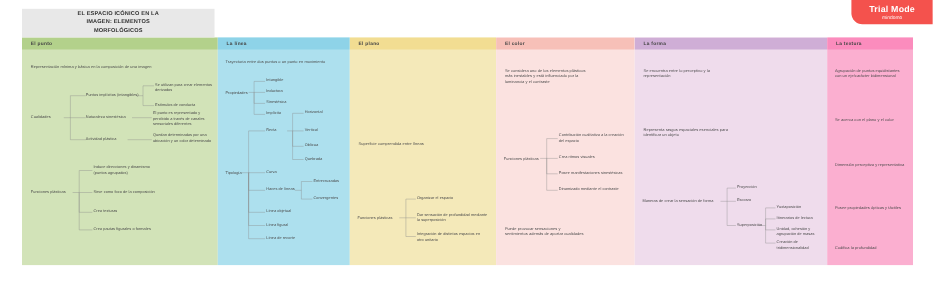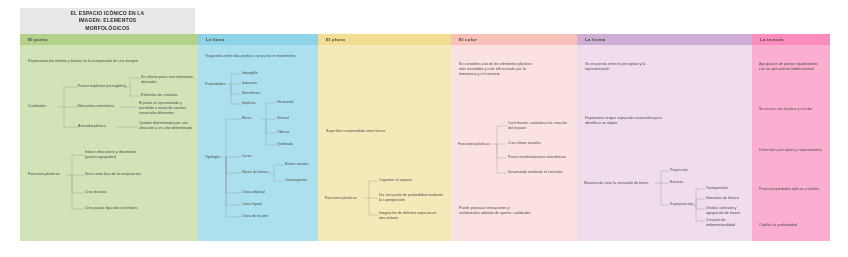--- a/index.html
+++ b/index.html
@@ -70,20 +70,24 @@
 
   
   .wires{position:absolute;left:0;top:0;width:100%;height:100%;pointer-events:none;}
   .wires path,.wires line{stroke:#8a8a8a;stroke-width:.35;fill:none;}
 </style>
 </head>
 <body>
 
 <div class="canvas">
 
+  <div class="trial-badge">
+    <div class="t1">Trial Mode</div>
+    <div class="t2">mindomo</div>
+  </div>
 
   <div class="title-block">
     <div class="title-text">EL ESPACIO ICÓNICO EN LA
 IMAGEN: ELEMENTOS
 MORFOLÓGICOS</div>
   </div>
 
   <div class="board">
 
     <div class="col c1">

